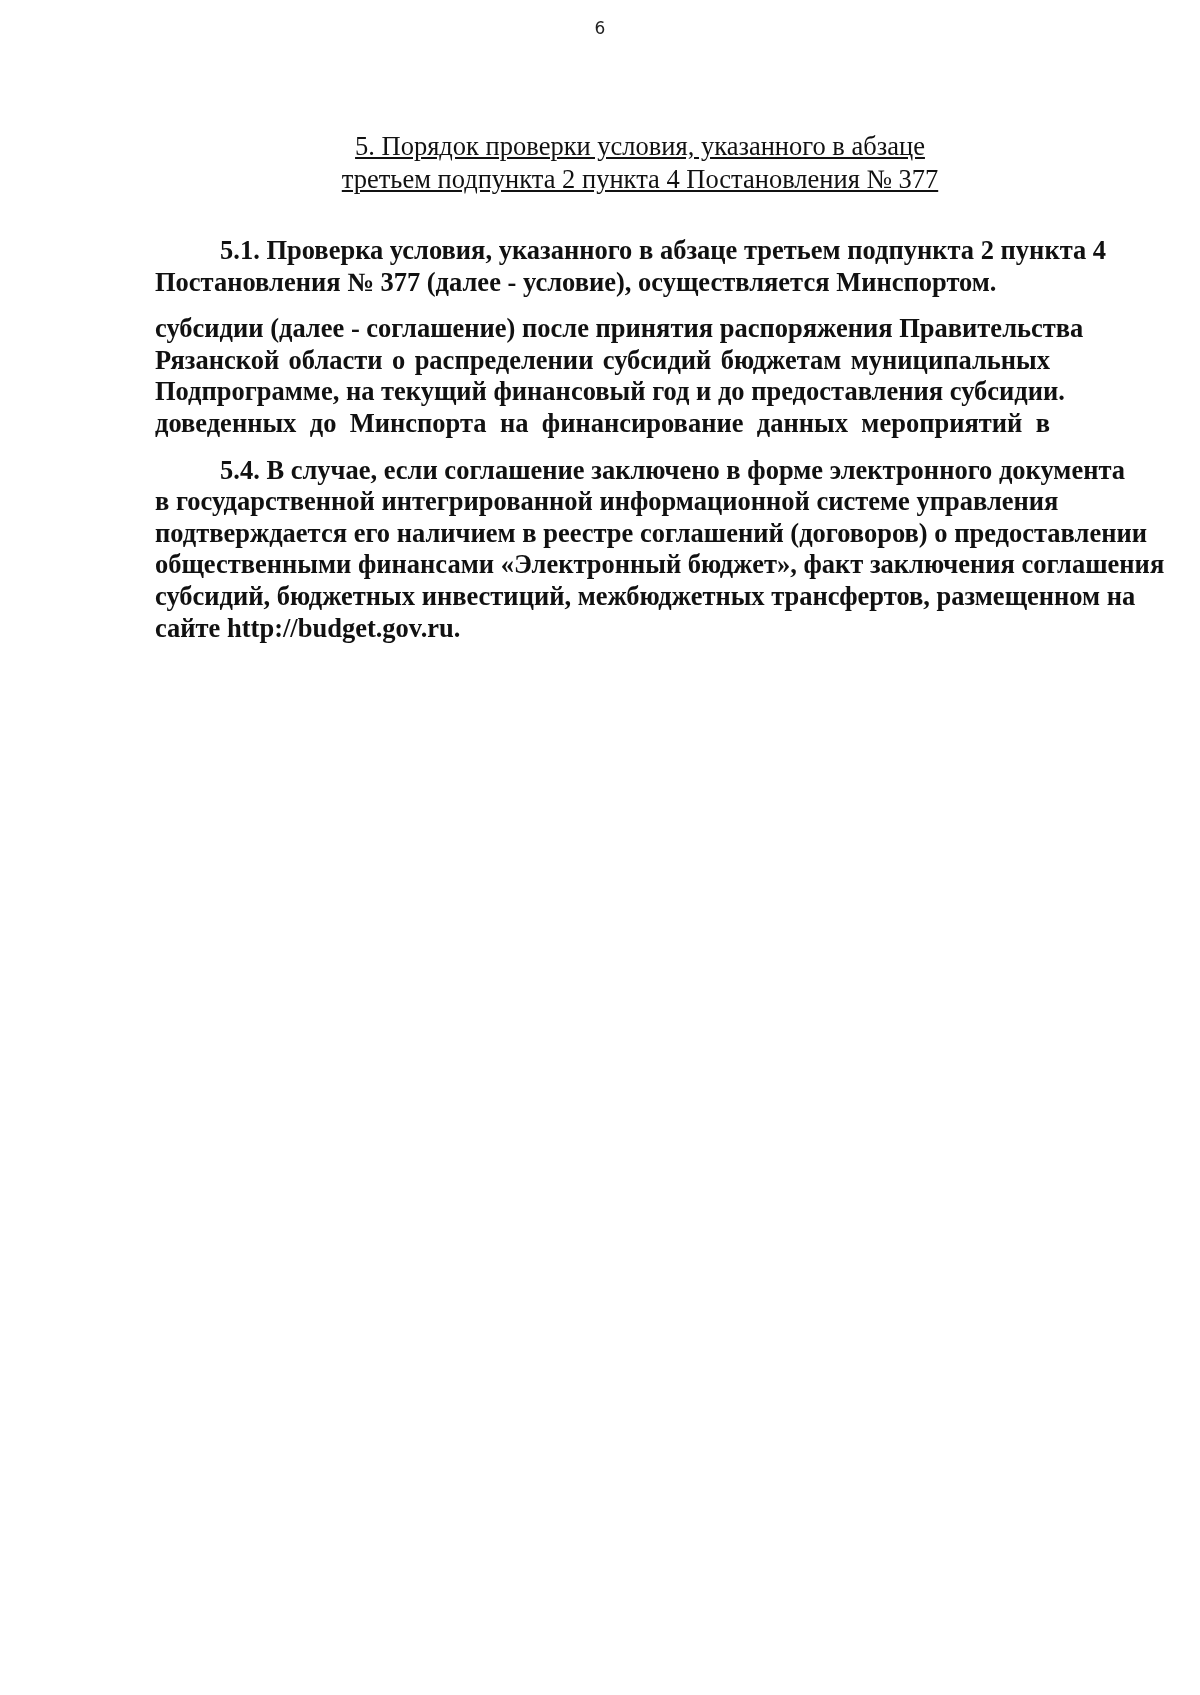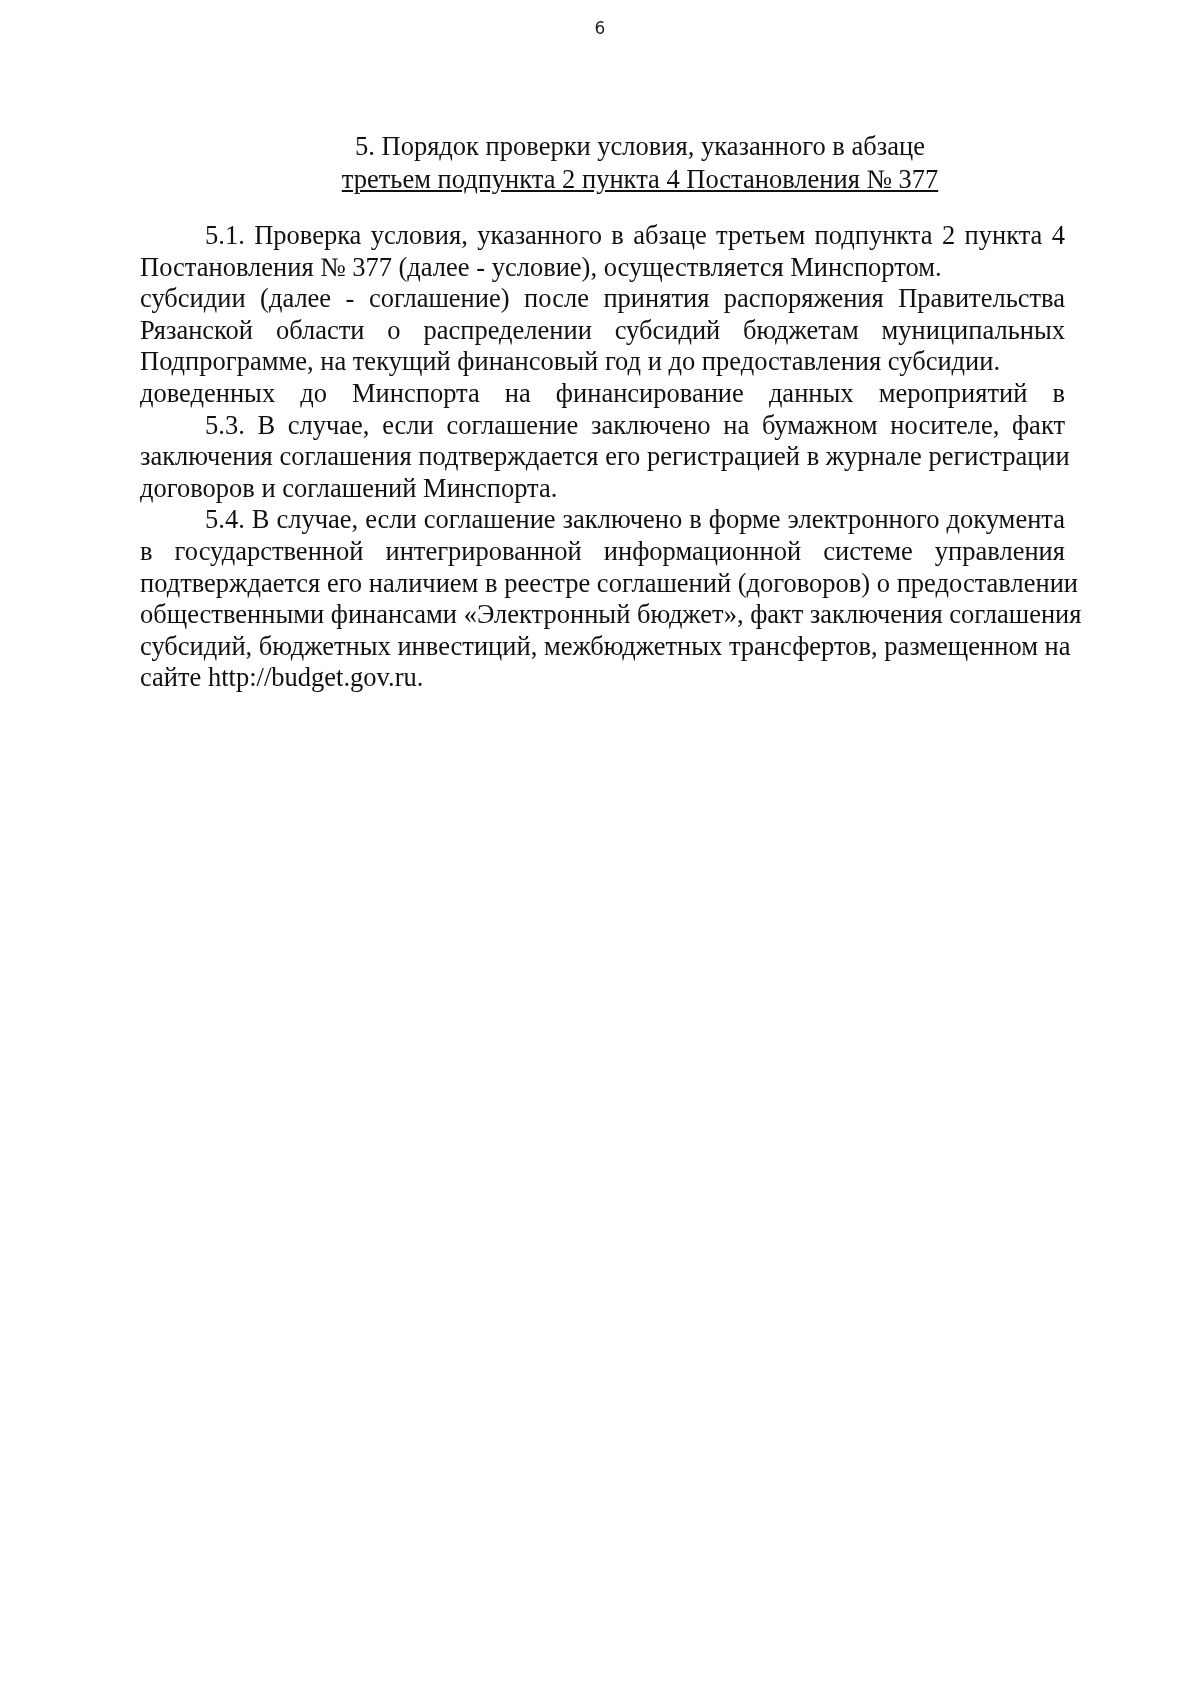--- a/index.html
+++ b/index.html
@@ -2,25 +2,25 @@
 <html><head>
 <meta charset="utf-8">
 <style>
   html, body { margin:0; padding:0; background:#ffffff; }
   body { width:1200px; height:1695px; position:relative; overflow:hidden;
          font-family:"Liberation Serif", "DejaVu Serif", serif; color:#111; }
   .page-number { position:absolute; top:18px; left:0; width:1200px; text-align:center;
                  font-family:"DejaVu Sans", sans-serif; font-size:17px; color:#222; }
   .heading { position:absolute; left:330px; width:620px; text-align:center;
              font-size:26.5px; line-height:33px; }
-  .heading .l1 { display:block; }
+  .heading .l1 { display:block;text-decoration:underline; }
   .heading .l2 { display:block;text-decoration:underline; }
   .body { position:absolute; left:140px; width:925px; top:220px;
           font-size:26.5px; line-height:31.6px; }
-  .para { margin:0; }
+  .para { margin:15px;font-weight:bold; }
   .line { display:block; text-align:justify; text-align-last:justify; white-space:nowrap; }
   .line.last { text-align-last:left; }
   .line.indent { padding-left:65px; }
 </style>
 </head>
 <body>
 
 <div class="page-number">6</div>
 
 <div class="heading" style="top:130px;">
@@ -33,25 +33,20 @@
     <span class="line indent">5.1. Проверка условия, указанного в абзаце третьем подпункта 2 пункта 4</span>
     <span class="line last">Постановления № 377 (далее - условие), осуществляется Минспортом.</span>
   </p>
   <p class="para">
     <span class="line">субсидии (далее - соглашение) после принятия распоряжения Правительства</span>
     <span class="line">Рязанской области о распределении субсидий бюджетам муниципальных</span>
     <span class="line last">Подпрограмме, на текущий финансовый год и до предоставления субсидии.</span>
     <span class="line">доведенных до Минспорта на финансирование данных мероприятий в</span>
   </p>
   <p class="para">
-    <span class="line indent">5.3. В случае, если соглашение заключено на бумажном носителе, факт</span>
-    <span class="line">заключения соглашения подтверждается его регистрацией в журнале регистрации</span>
-    <span class="line last">договоров и соглашений Минспорта.</span>
-  </p>
-  <p class="para">
     <span class="line indent">5.4. В случае, если соглашение заключено в форме электронного документа</span>
     <span class="line">в государственной интегрированной информационной системе управления</span>
     <span class="line">подтверждается его наличием в реестре соглашений (договоров) о предоставлении</span>
     <span class="line">общественными финансами «Электронный бюджет», факт заключения соглашения</span>
     <span class="line">субсидий, бюджетных инвестиций, межбюджетных трансфертов, размещенном на</span>
     <span class="line last">сайте http://budget.gov.ru.</span>
   </p>
 </div>
 
 </body></html>

